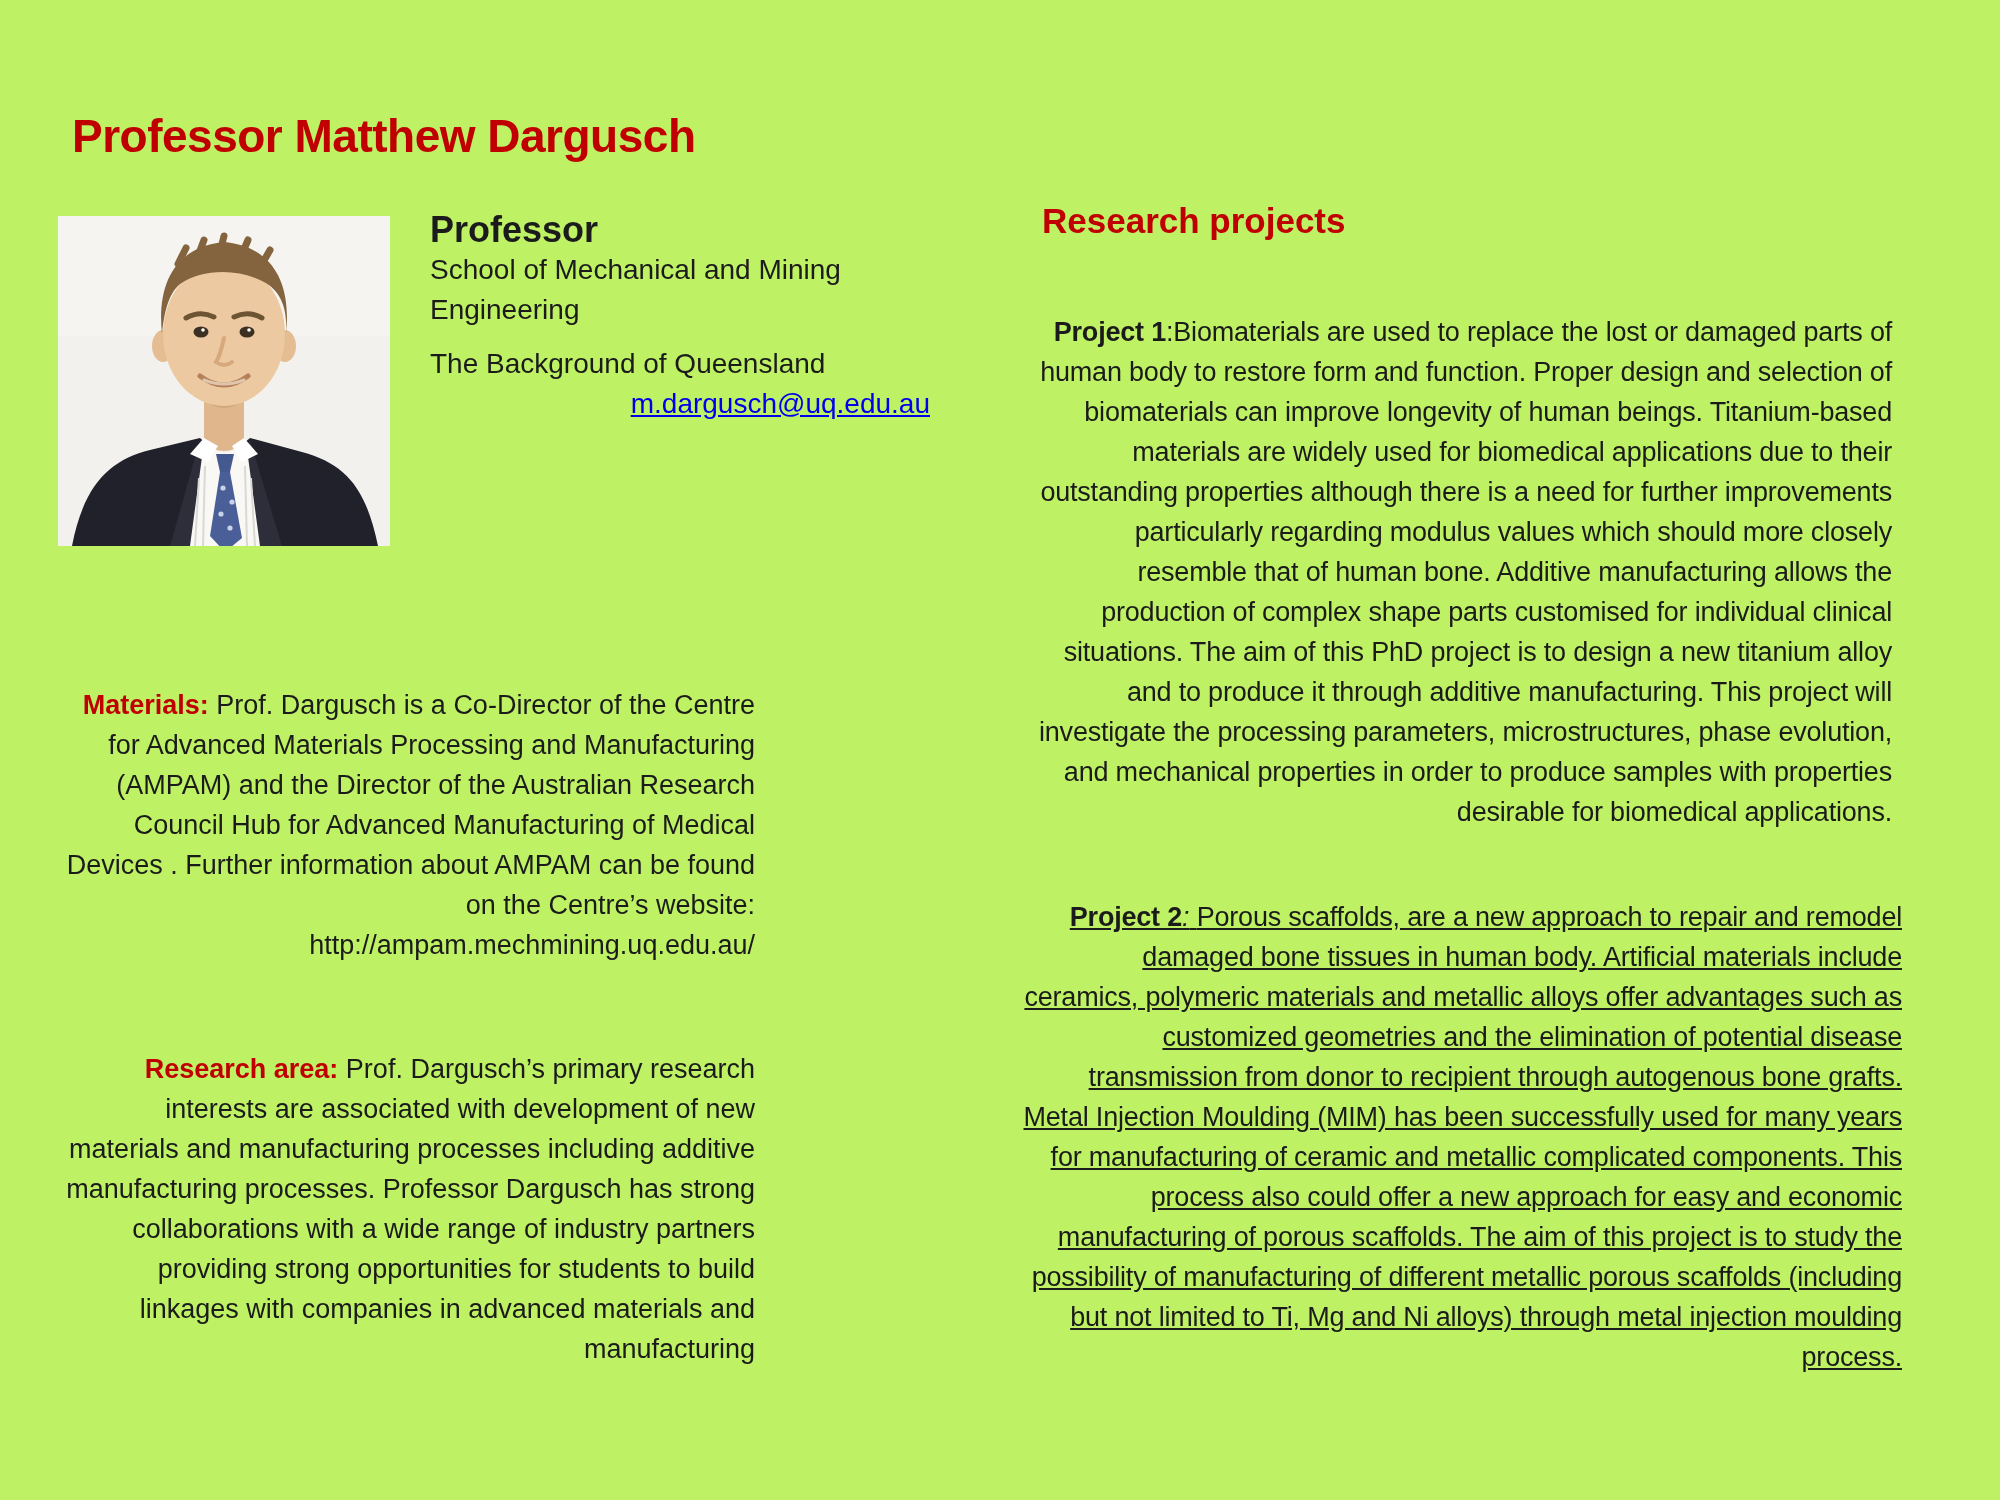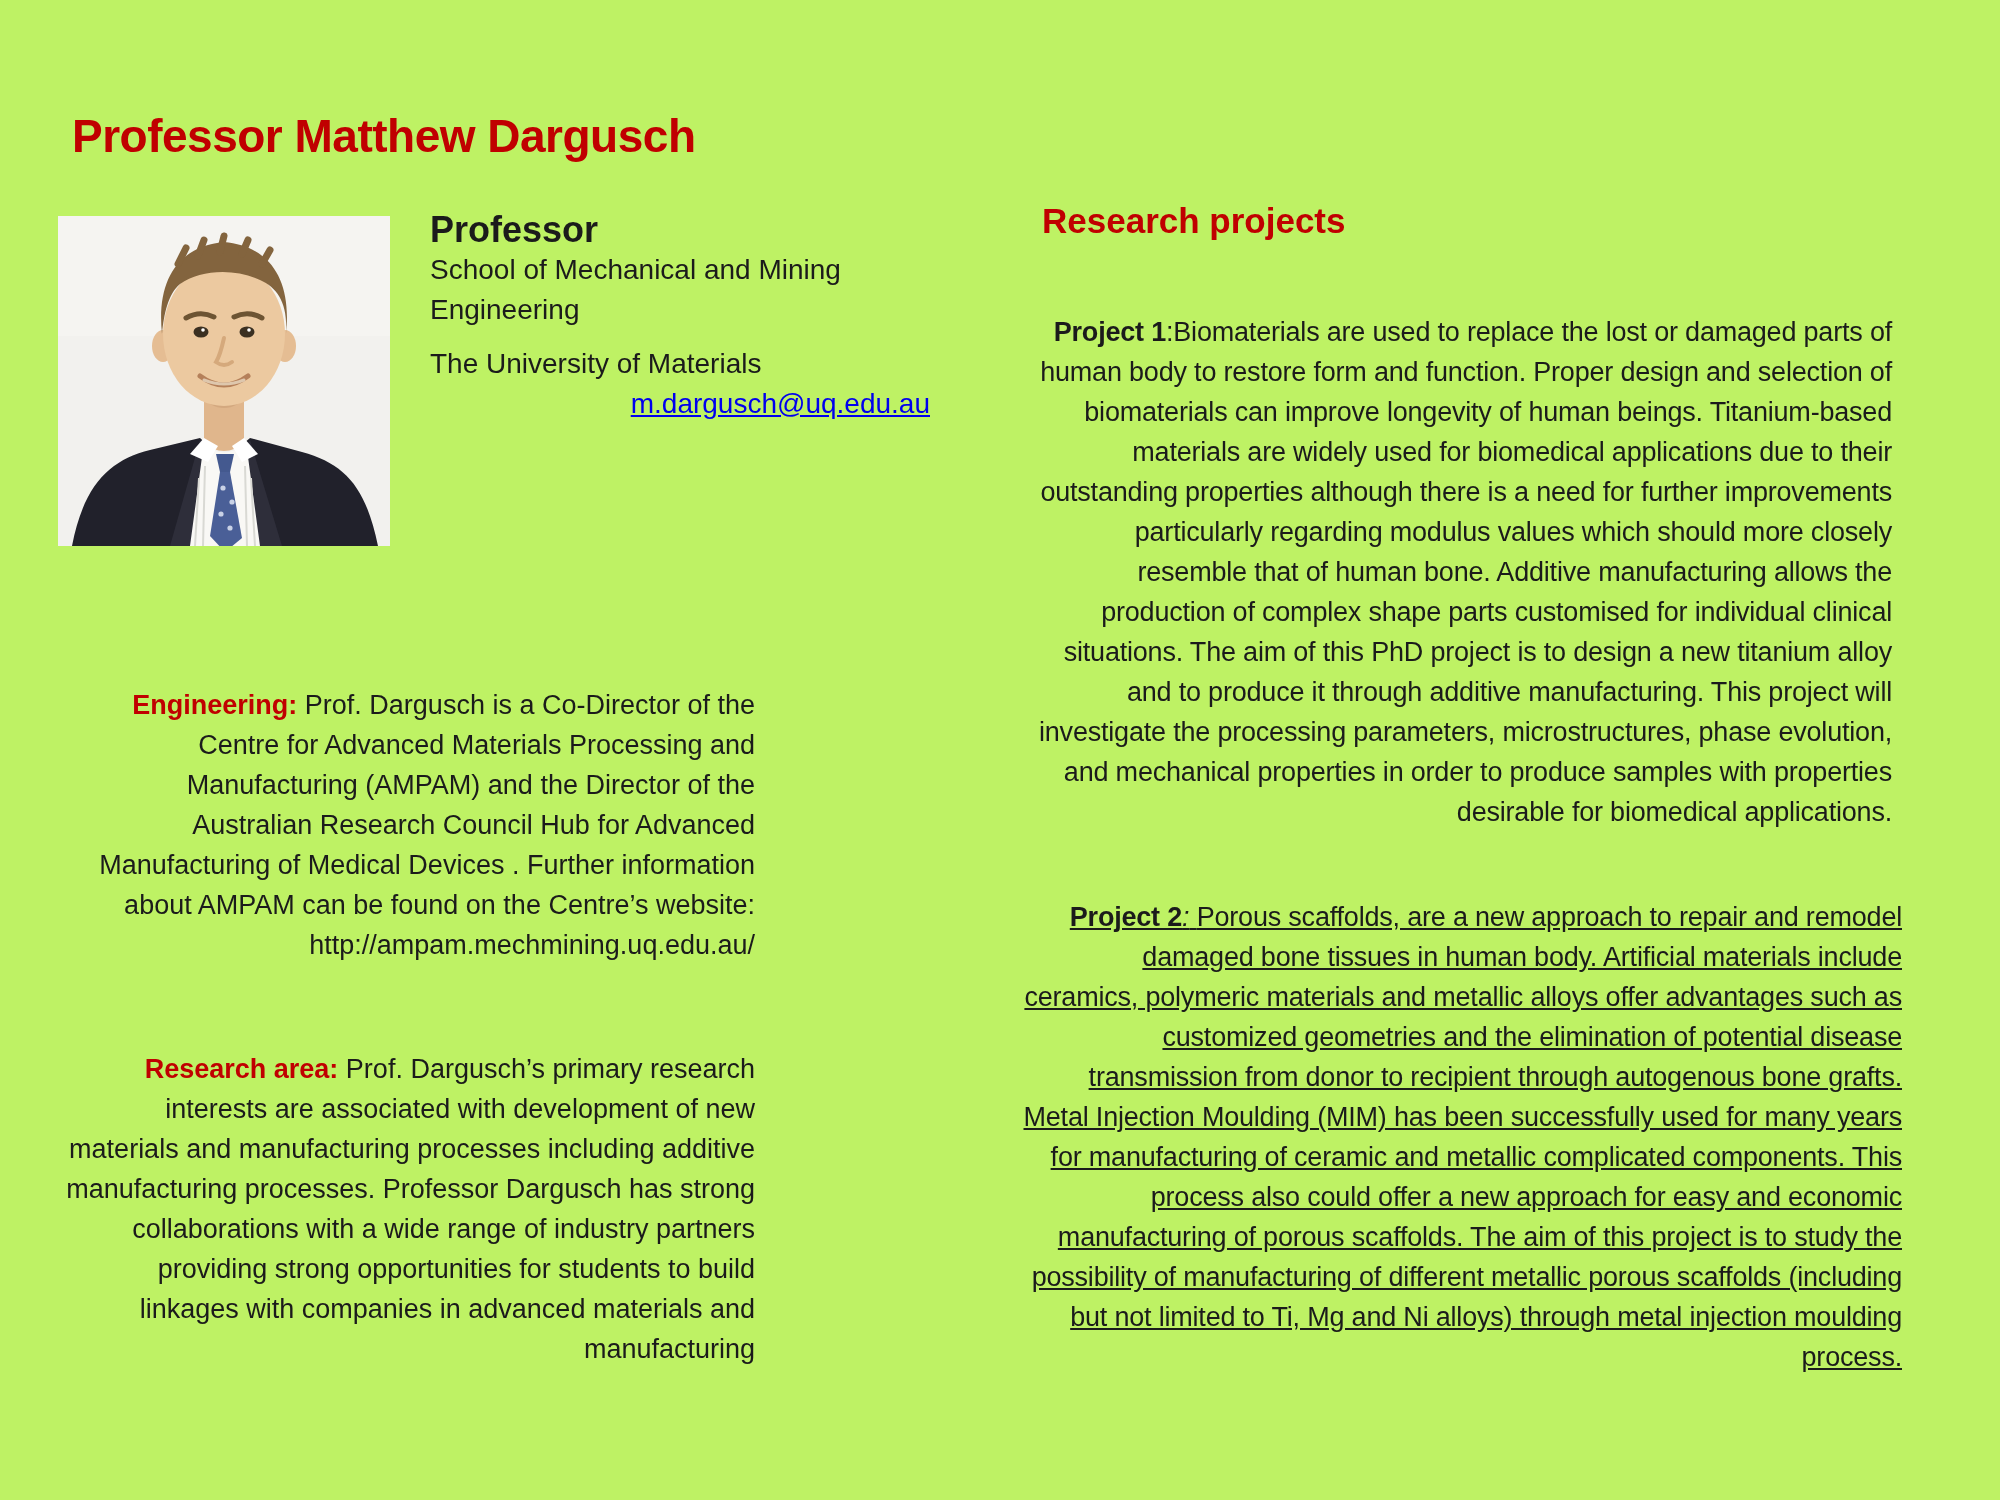--- a/index.html
+++ b/index.html
@@ -99,27 +99,27 @@
 
     <path d="M166,122 Q162,140 158,146 Q166,152 174,146" stroke="#d5a97c" stroke-width="4" fill="none" stroke-linecap="round"></path>
 
     <path d="M142,160 Q166,178 190,160" stroke="#b5805a" stroke-width="5" fill="none" stroke-linecap="round"></path>
     <path d="M146,164 Q166,172 186,164" stroke="#e9d8c2" stroke-width="3" fill="none" stroke-linecap="round" opacity="0.8"></path>
   </svg>
 
   <div class="info">
     <div class="position">Professor</div>
     <div class="school">School of Mechanical and Mining Engineering</div>
-    <div class="university">The University of Materials</div>
+    <div class="university">The Background of Queensland</div>
     <div class="links">
       <a>m.dargusch@uq.edu.au</a>
     </div>
   </div>
 
-  <p class="para bg-para"><span class="label-red">Engineering:</span> <span>Prof. Dargusch is a Co-Director of the Centre for Advanced Materials Processing and Manufacturing (AMPAM) and the Director of the Australian Research Council Hub for Advanced Manufacturing of Medical Devices . Further information about AMPAM can be found on the Centre’s website: http://ampam.mechmining.uq.edu.au/</span></p>
+  <p class="para bg-para"><span class="label-red">Materials:</span> <span>Prof. Dargusch is a Co-Director of the Centre for Advanced Materials Processing and Manufacturing (AMPAM) and the Director of the Australian Research Council Hub for Advanced Manufacturing of Medical Devices . Further information about AMPAM can be found on the Centre’s website: http://ampam.mechmining.uq.edu.au/</span></p>
 
   <p class="para ra-para"><span class="label-red">Research area:</span> <span>Prof. Dargusch’s primary research interests are associated with development of new materials and manufacturing processes including additive manufacturing processes. Professor Dargusch has strong collaborations with a wide range of industry partners providing strong opportunities for students to build linkages with companies in advanced materials and manufacturing</span></p>
 
   <h2 class="rp-heading">Research projects</h2>
 
   <p class="para proj-1"><span class="proj-label">Project 1</span><span>:</span><span>Biomaterials are used to replace the lost or damaged parts of human body to restore form and function. Proper design and selection of biomaterials can improve longevity of human beings. Titanium-based materials are widely used for biomedical applications due to their outstanding properties although there is a need for further improvements particularly regarding modulus values which should more closely resemble that of human bone. Additive manufacturing allows the production of complex shape parts customised for individual clinical situations. The aim of this PhD project is to design a new titanium alloy and to produce it through additive manufacturing. This project will investigate the processing parameters, microstructures, phase evolution, and mechanical properties in order to produce samples with properties desirable for biomedical applications.</span></p>
 
   <p class="para proj-2"><span class="proj-label">Project 2</span><span class="sep-italic">:</span> <span>Porous scaffolds, are a new approach to repair and remodel damaged bone tissues in human body. Artificial materials include ceramics, polymeric materials and metallic alloys offer advantages such as customized geometries and the elimination of potential disease transmission from donor to recipient through autogenous bone grafts. Metal Injection Moulding (MIM) has been successfully used for many years for manufacturing of ceramic and metallic complicated components. This process also could offer a new approach for easy and economic manufacturing of porous scaffolds. The aim of this project is to study the possibility of manufacturing of different metallic porous scaffolds (including but not limited to Ti, Mg and Ni alloys) through metal injection moulding process.</span></p>
 
 </div>

